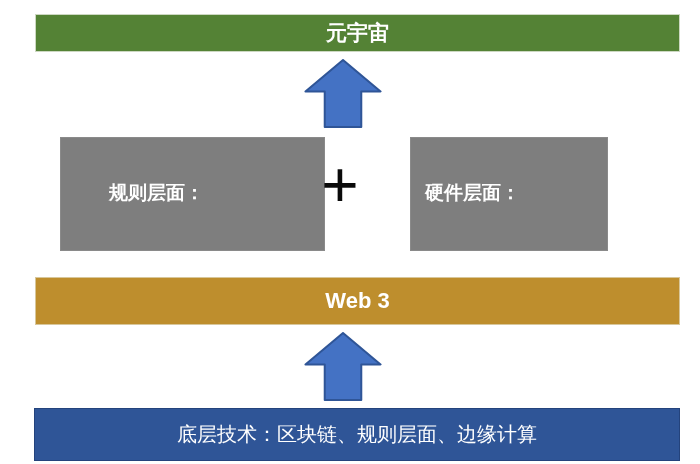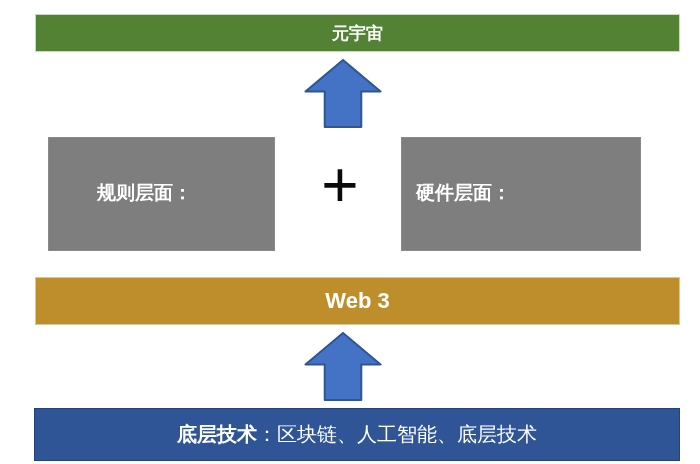--- a/index.html
+++ b/index.html
@@ -15,49 +15,49 @@
     position: absolute;
     display: flex;
     align-items: center;
     justify-content: center;
     color: #ffffff;
     font-weight: bold;
     box-sizing: border-box;
   }
   #metaverse-bar {
     left: 35px; top: 14px; width: 645px; height: 38px;
-    font-size: 17px;
+    font-size: 21px;
     border: 1px solid #cdd8c2;
   }
   #web3-bar {
     left: 35px; top: 277px; width: 645px; height: 48px;
     font-size: 22px;
     border: 1px solid #d8c79b;
   }
   #tech-bar {
     left: 34px; top: 408px; width: 646px; height: 53px;
     font-size: 20px;
     font-weight: normal;
     border: 1px solid #24437c;
   }
-  #tech-bar .bold-part { font-weight: bold; }
+  #tech-bar .bold-part { font-weight: normal; }
   .gray-box {
     position: absolute;
     top: 137px;
     height: 114px;
     box-sizing: border-box;
     display: flex;
     flex-direction: column;
     justify-content: center;
     padding: 0 14px;
     color: #ffffff;
     border: 1px solid #8a8a8a;
   }
-  #rules-box { left: 48px; width: 227px; padding-left: 48px; }
-  #hardware-box { left: 401px; width: 240px; gap: 35px; }
+  #rules-box { left: 60px; width: 265px; padding-left: 48px; }
+  #hardware-box { left: 410px; width: 198px; gap: 35px; }
   .box-title {
     font-weight: bold;
     font-size: 19px;
     line-height: 1.3;
     margin-bottom: 1px;
   }
   .box-body {
     font-weight: normal;
     font-size: 19px;
     line-height: 1.3;
@@ -109,16 +109,16 @@
     <span>Web 3</span>
   </div>
 
   <svg id="arrow-2" class="up-arrow" viewBox="0 0 76 68">
     <polygon points="38,1 75,32 56,32 56,67 20,67 20,32 1,32" stroke-width="2" stroke-linejoin="round" fill="#4472C4"></polygon>
     <polygon points="38,1 75,32 56,32 56,67 20,67 20,32 1,32" fill="none" stroke-width="2" stroke-linejoin="round" stroke="#2F5597"></polygon>
   </svg>
 
   <div id="tech-bar" class="bar" style="background-color: rgb(47, 85, 151);">
     <span class="bold-part">底层技术</span>
-      <span>：区块链、人工智能、底层技术</span>
+      <span>：区块链、规则层面、边缘计算</span>
   </div>
 
 </div>
 
 </body></html>

